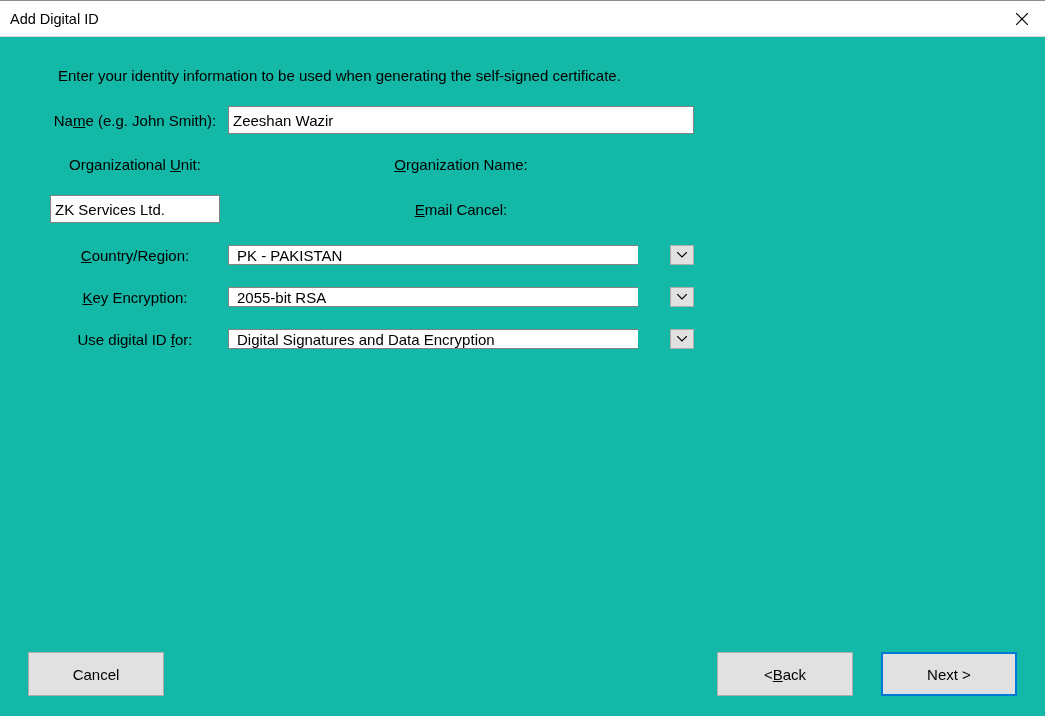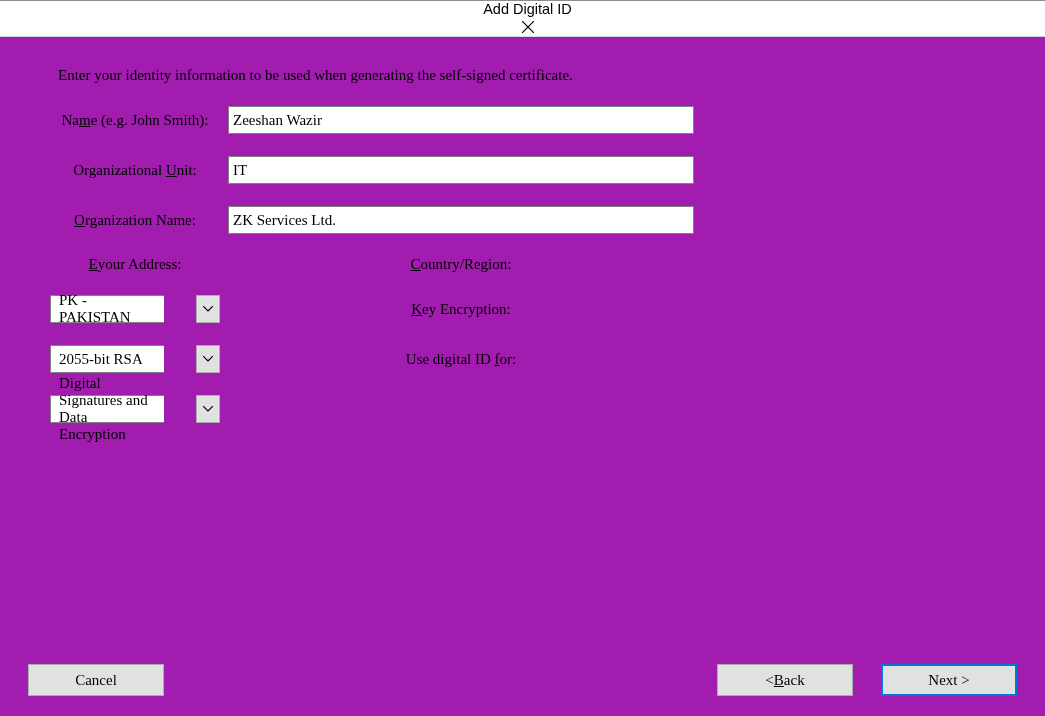--- a/index.html
+++ b/index.html
@@ -18,38 +18,36 @@
     border-top: 1px solid #8c8c8c;
   }
   .titlebar {
     height: 36px;
     display: flex;
     align-items: center;
     justify-content: space-between;
     background: #fff;
     border-bottom: 1px solid #d8d8d8;
     padding-left: 10px;
-    flex-direction: column;
   }
   .titlebar .title {
     font-size: 14.5px;
   }
   .close-btn {
     width: 46px; height: 36px;
     display: flex; align-items: center; justify-content: center;
     cursor: pointer;
   }
   .close-btn svg { width: 12px; height: 12px; }
   .close-btn svg line { stroke: #000; stroke-width: 1.2; }
   .content {
     flex: 1;
-    background: #a21caf;
+    background: #14b8a6;
     padding: 30px 50px 28px 50px;
     position: relative;
-    font-family: Liberation Serif, serif;
   }
   .intro {
     font-size: 15px;
     margin-bottom: 22px;
     padding-left: 8px;
   }
   .form {
     display: grid;
     grid-template-columns: 170px 466px;
     column-gap: 8px;
@@ -66,21 +64,21 @@
     height: 28px;
     border: 1px solid #828282;
     background: #fff;
     padding: 0 4px;
     font-family: inherit;
     font-size: 15px;
     outline: none;
   }
   .select-wrap {
     display: flex;
-    height: 28px;
+    height: 20px;
     gap: 32px;
   }
   .select-value {
     flex: 1;
     border: 1px solid #828282;
     border-right: none;
     background: #fff;
     display: flex;
     align-items: center;
     padding: 0 8px;
@@ -98,21 +96,21 @@
   .select-btn svg { width: 10px; height: 6px; }
   .select-btn svg polyline { fill: none; stroke: #000; stroke-width: 1.2; }
   .footer {
     position: absolute;
     left: 0; right: 0; bottom: 20px;
     padding: 0 28px;
     display: flex;
     align-items: center;
   }
   .btn {
-    height: 32px;
+    height: 44px;
     min-width: 136px;
     border: 1px solid #adadad;
     background: #e1e1e1;
     font-family: inherit;
     font-size: 15px;
     display: inline-flex;
     align-items: center;
     justify-content: center;
     cursor: pointer;
     padding: 0 12px;
@@ -139,26 +137,25 @@
 
   <div class="content">
     <div class="intro">Enter your identity information to be used when generating the self-signed certificate.</div>
 
     <div class="form">
 
       <label><span>Na</span><span class="u">m</span><span>e (e.g. John Smith):</span></label>
       <input class="text" type="text" value="Zeeshan Wazir" style="">
 
       <label><span>Organizational </span><span class="u">U</span><span>nit:</span></label>
-      <input class="text" type="text" value="IT" style="">
 
       <label><span class="u">O</span><span>rganization Name:</span></label>
       <input class="text" type="text" value="ZK Services Ltd." style="">
 
-      <label><span class="u">E</span><span>your Address:</span></label>
+      <label><span class="u">E</span><span>mail Cancel:</span></label>
 
       <label><span class="u">C</span><span>ountry/Region:</span></label>
       <div class="select-wrap">
         <div class="select-value">PK - PAKISTAN</div>
         <div class="select-btn">
           <svg>
               <polyline points="0,0 5,5 10,0"></polyline>
             </svg>
         </div>
       </div>

